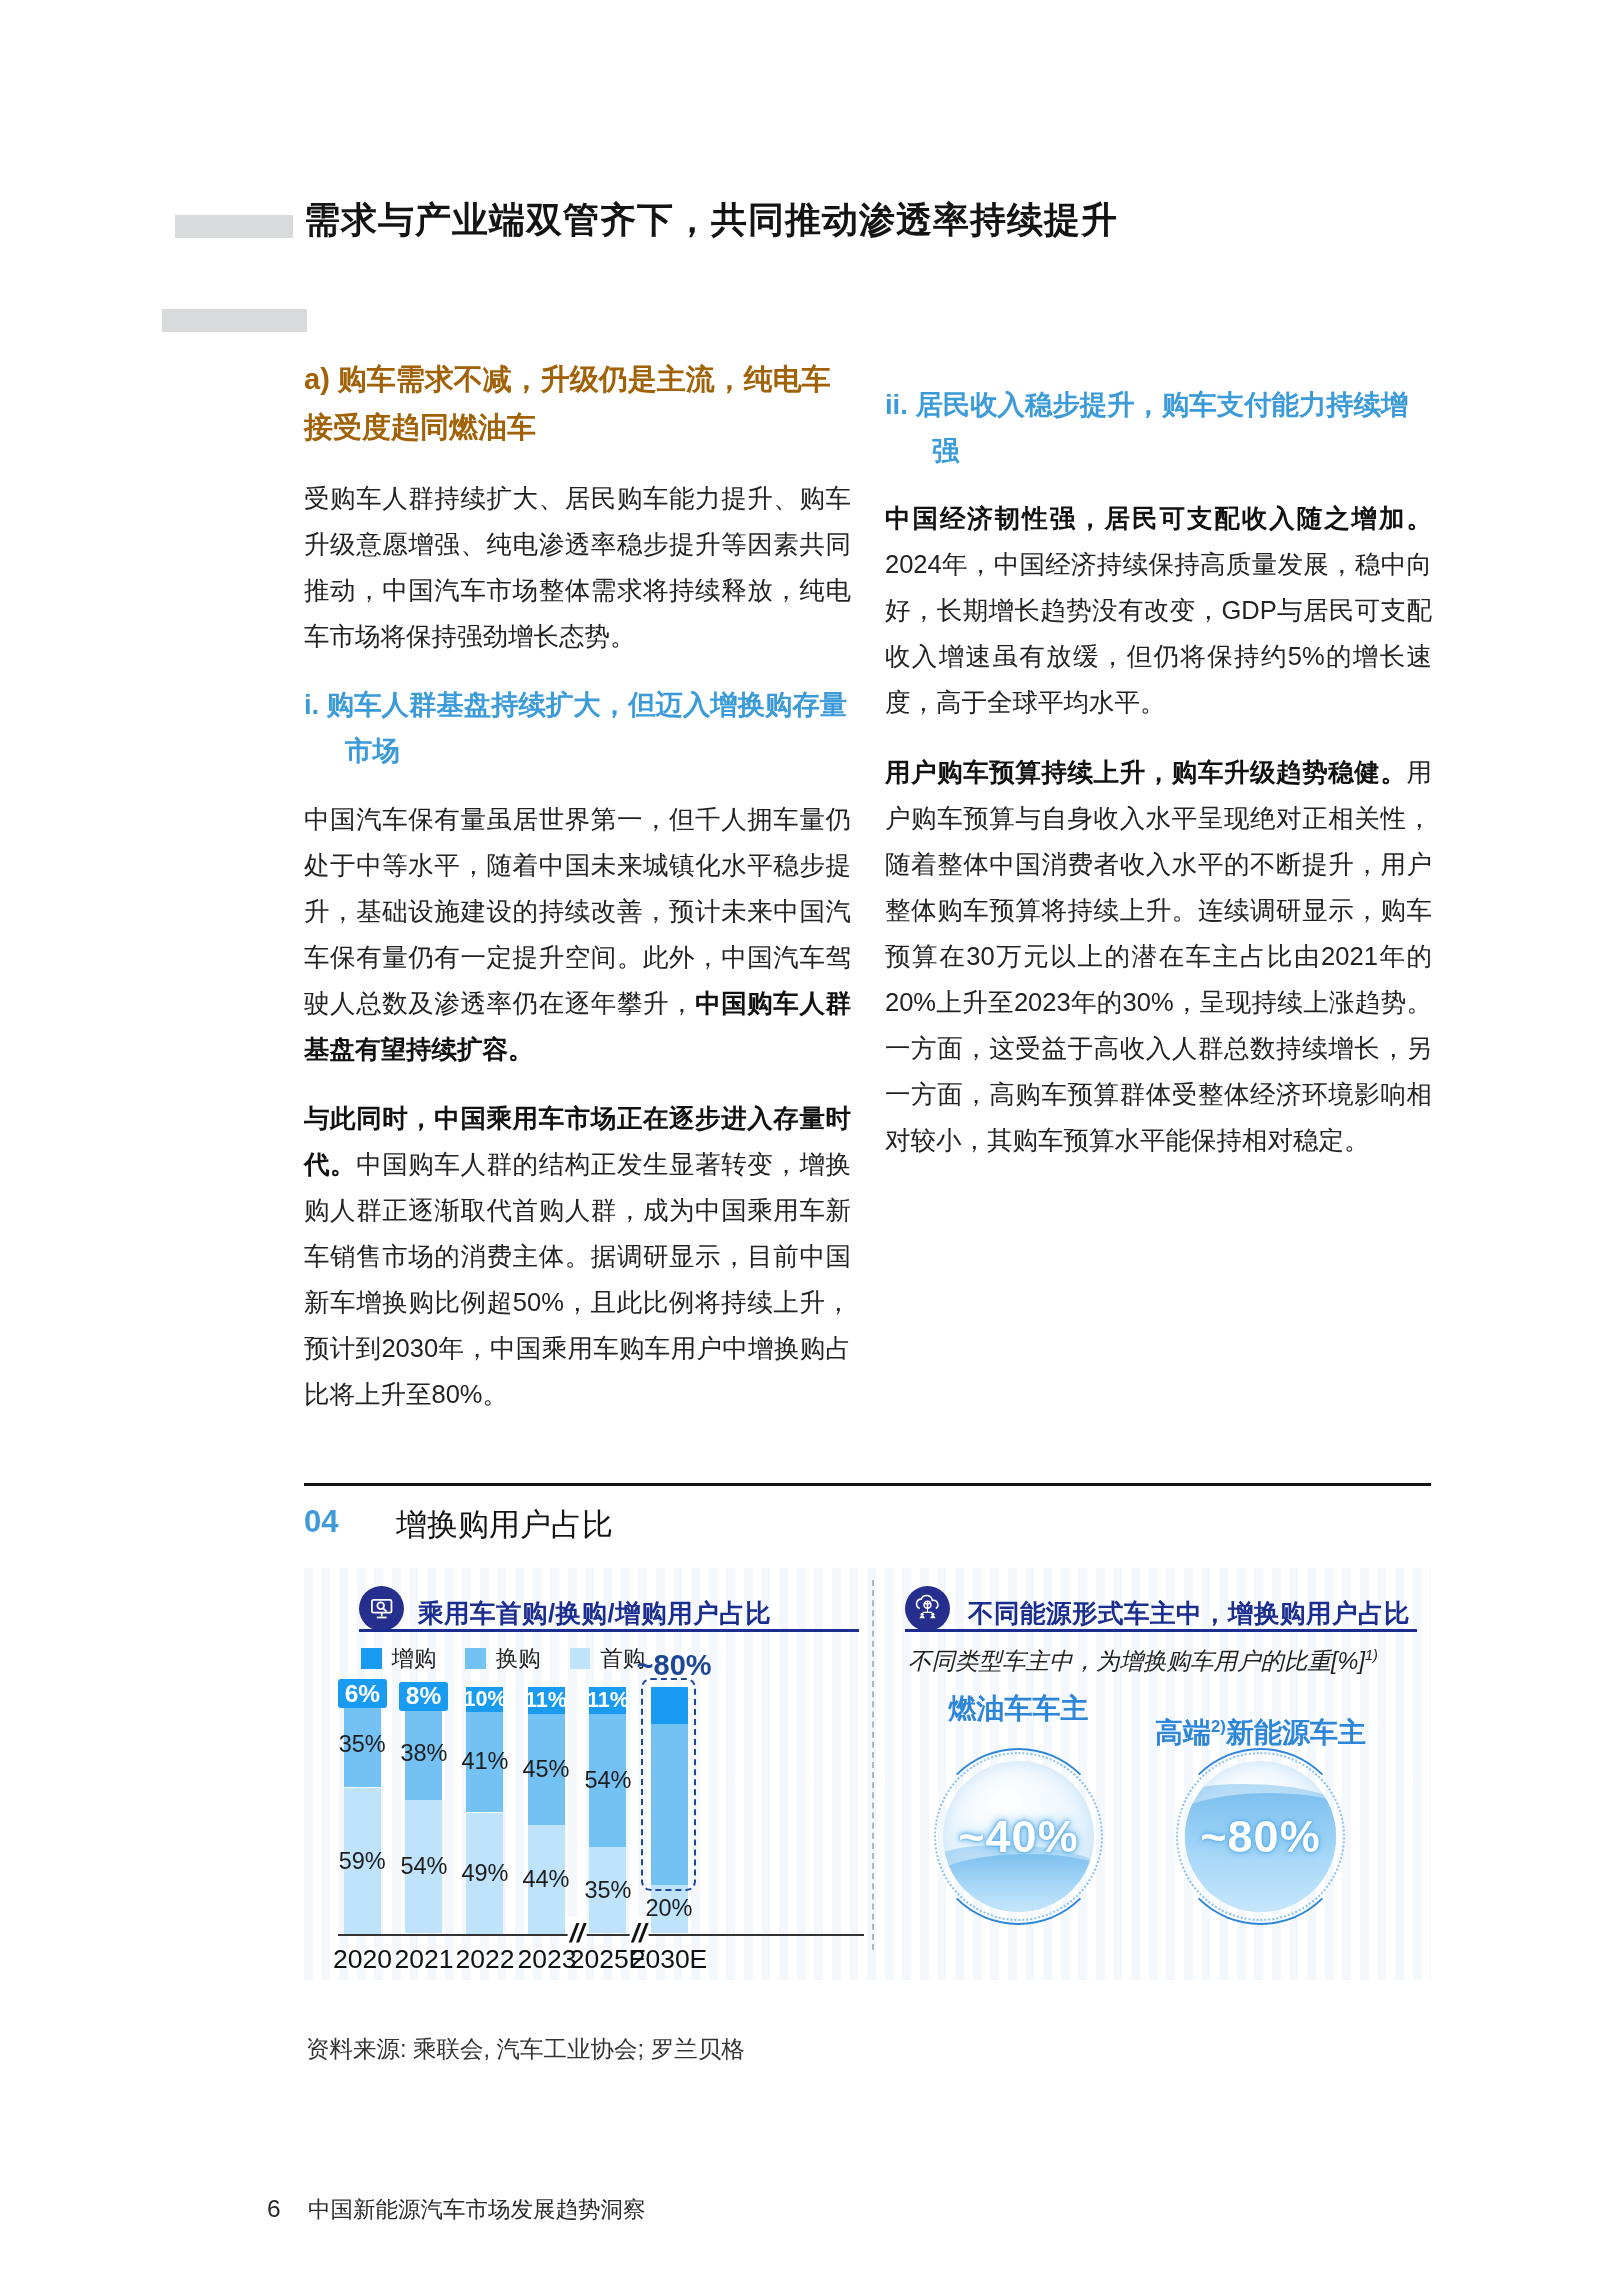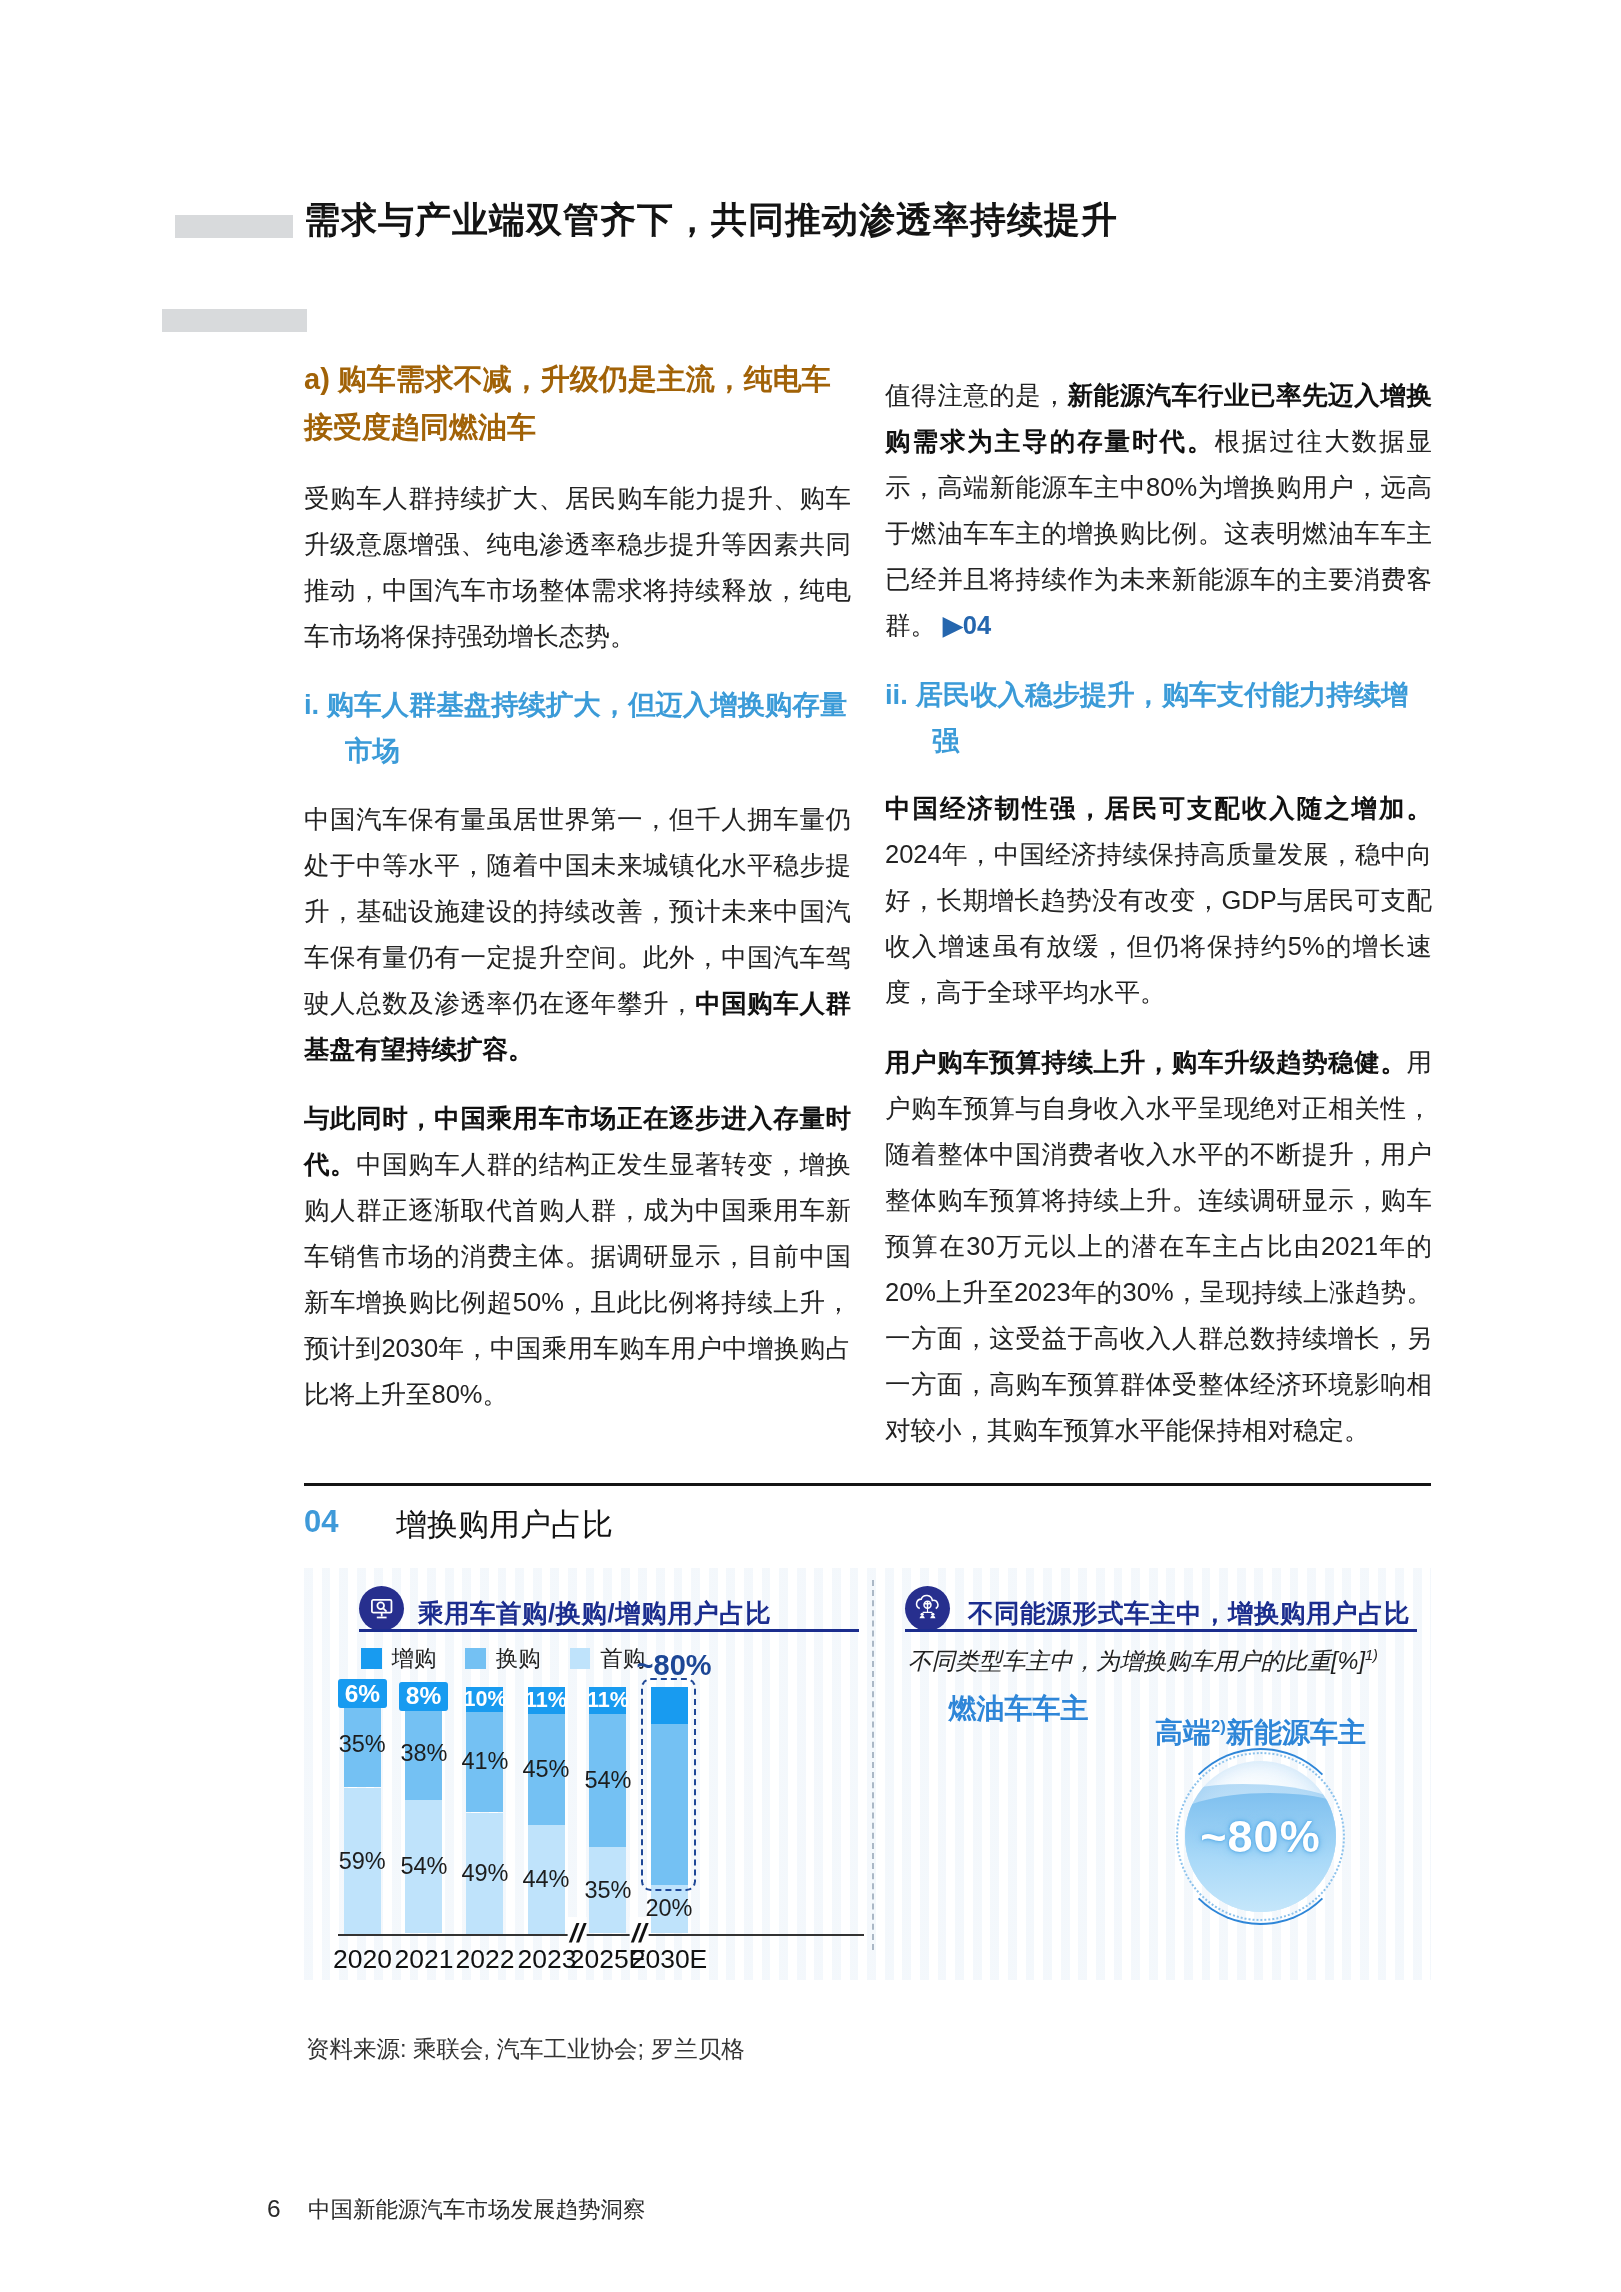--- a/index.html
+++ b/index.html
@@ -98,21 +98,20 @@
 
   <div class="col" style="left:304px;top:355px;">
     <div class="h-a">a) 购车需求不减，升级仍是主流，纯电车接受度趋同燃油车</div>
     <p><span>受购车人群持续扩大、居民购车能力提升、购车升级意愿增强、纯电渗透率稳步提升等因素共同推动，中国汽车市场整体需求将持续释放，纯电车市场将保持强劲增长态势。</span></p>
     <div class="h-i">i. 购车人群基盘持续扩大，但迈入增换购存量市场</div>
     <p><span>中国汽车保有量虽居世界第一，但千人拥车量仍处于中等水平，随着中国未来城镇化水平稳步提升，基础设施建设的持续改善，预计未来中国汽车保有量仍有一定提升空间。此外，中国汽车驾驶人总数及渗透率仍在逐年攀升，</span><span class="b">中国购车人群基盘有望持续扩容。</span></p>
     <p><span class="b">与此同时，中国乘用车市场正在逐步进入存量时代。</span><span>中国购车人群的结构正发生显著转变，增换购人群正逐渐取代首购人群，成为中国乘用车新车销售市场的消费主体。据调研显示，目前中国新车增换购比例超50%，且此比例将持续上升，预计到2030年，中国乘用车购车用户中增换购占比将上升至80%。</span></p>
   </div>
 
   <div class="col" style="left:885px;top:372px;">
-    <p><span>值得注意的是，</span><span class="b">新能源汽车行业已率先迈入增换购需求为主导的存量时代。</span><span>根据过往大数据显示，高端新能源车主中80%为增换购用户，远高于燃油车车主的增换购比例。这表明燃油车车主已经并且将持续作为未来新能源车的主要消费客群。</span><span class="accent"> ▶04</span></p>
     <div class="h-i" style="padding-left:47px;text-indent:-47px;">ii. 居民收入稳步提升，购车支付能力持续增强</div>
     <p><span class="b">中国经济韧性强，居民可支配收入随之增加。</span><span>2024年，中国经济持续保持高质量发展，稳中向好，长期增长趋势没有改变，GDP与居民可支配收入增速虽有放缓，但仍将保持约5%的增长速度，高于全球平均水平。</span></p>
     <p><span class="b">用户购车预算持续上升，购车升级趋势稳健。</span><span>用户购车预算与自身收入水平呈现绝对正相关性，随着整体中国消费者收入水平的不断提升，用户整体购车预算将持续上升。连续调研显示，购车预算在30万元以上的潜在车主占比由2021年的20%上升至2023年的30%，呈现持续上涨趋势。一方面，这受益于高收入人群总数持续增长，另一方面，高购车预算群体受整体经济环境影响相对较小，其购车预算水平能保持相对稳定。</span></p>
   </div>
 
   <div class="fig-rule"></div>
   <div class="fig-number">04</div>
   <div class="fig-title">增换购用户占比</div>
   <div class="fig-area"></div>
   <div class="fig-divider"></div>
@@ -206,20 +205,30 @@
     </svg>
   </div>
   <div class="panel-title" style="left:968px;top:1596px;">不同能源形式车主中，增换购用户占比</div>
   <div class="panel-underline" style="left:905px;top:1629px;width:512px;"></div>
   <div class="panel-subtitle" style="left:908px;top:1645px;">
     <span>不同类型车主中，为增换购车用户的比重[%]</span><sup>1)</sup>
   </div>
 
   <div class="group-label" id="gauge-label-0" style="left:891px;top:1690px;"><span>燃油车车主</span></div>
   <div class="group-label" id="gauge-label-1" style="left:1133px;top:1690px;margin-top:24px;"><span>高端</span><sup>2)</sup><span>新能源车主</span></div>
+  <div class="gauge" id="gauge-0" style="left:934px;top:1752px;">
+      <div class="ring"></div>
+      <div class="arc-t"></div>
+      <div class="arc-b"></div>
+      <div class="body">
+        <div class="water back" style="height: 46%;"></div>
+        <div class="water" style="height: 40%;"></div>
+      </div>
+      <div class="value">~40%</div>
+    </div>
   <div class="gauge" id="gauge-1" style="left:1176px;top:1752px;">
       <div class="ring"></div>
       <div class="arc-t"></div>
       <div class="arc-b"></div>
       <div class="body">
         <div class="water back" style="height: 86%;"></div>
         <div class="water" style="height: 80%;"></div>
       </div>
       <div class="value">~80%</div>
     </div>

